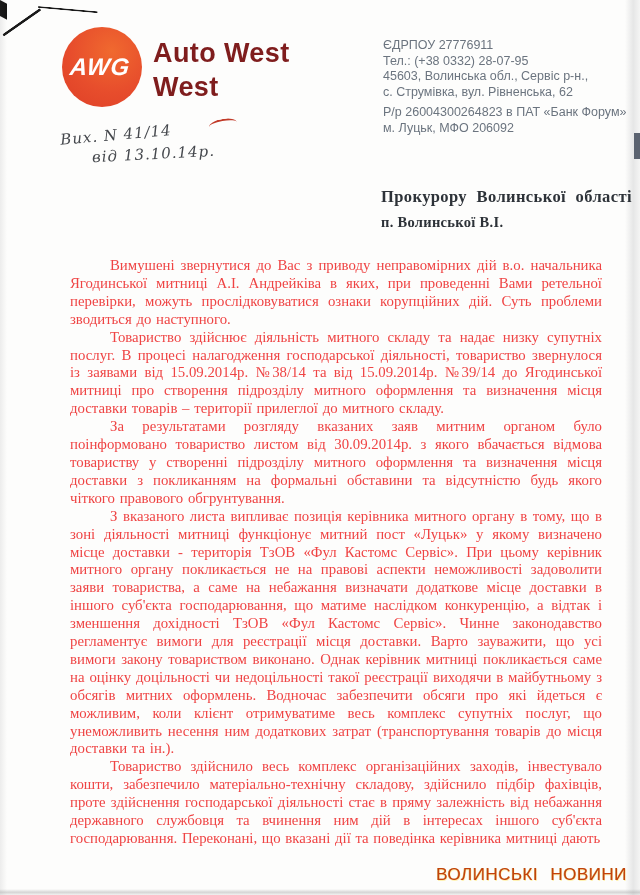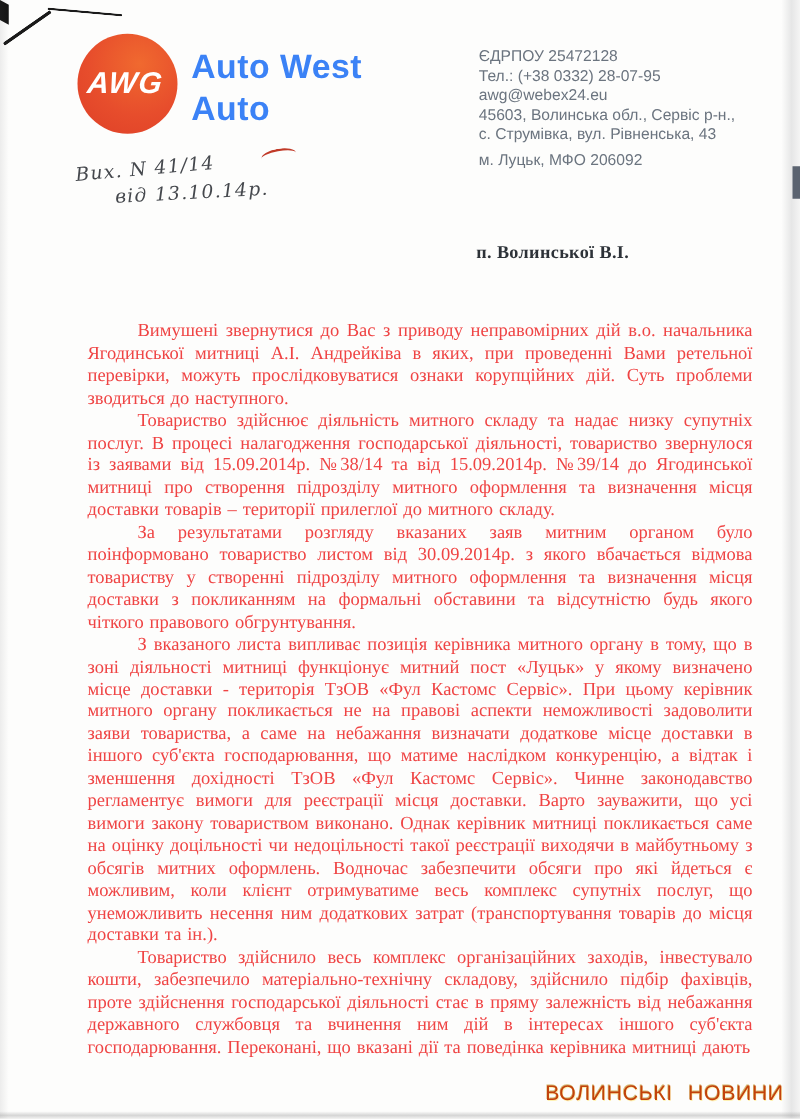--- a/index.html
+++ b/index.html
@@ -27,21 +27,21 @@
     background: radial-gradient(circle at 62% 30%, #f0692f 0%, #e74d2c 55%, #de3f27 100%);
     display: flex; align-items: center; justify-content: center;
   }
   .logo-abbr {
     color: #ffffff; font-weight: bold; font-style: italic;
     font-size: 24px; letter-spacing: 1px; transform: skewX(-6deg);
     padding-right: 4px;
   }
   .company-name {
     position: absolute; left: 153px; top: 36px;
-    font-size: 27px; font-weight: bold; color: #3b82f6;
+    font-size: 27px; font-weight: bold; color: #7f1d1d;
     line-height: 34px; letter-spacing: 0.4px;
   }
 
   .hand-note {
     position: absolute; left: 60px; top: 124px;
     font-family: "DejaVu Serif", serif; font-style: italic;
     color: #45484d; font-size: 15px;
   }
   .hand-line1 { transform: rotate(-5deg); letter-spacing: 1px; }
   .hand-line2 { transform: rotate(-3deg); margin-left: 32px; margin-top: 3px; letter-spacing: 1px; }
@@ -93,41 +93,42 @@
   <div class="edge-left"></div>
   <div class="edge-right"></div>
   <div class="edge-dark-patch"></div>
   <div class="edge-bottom"></div>
 
   <div class="logo-circle">
     <span class="logo-abbr">AWG</span>
   </div>
   <div class="company-name">
     <div>Auto West</div>
-    <div>Auto</div>
+    <div>West</div>
   </div>
 
   <div class="hand-note">
     <div class="hand-line1">Вих. N 41/14</div>
     <div class="hand-line2">від 13.10.14р.</div>
     <div class="red-mark"></div>
   </div>
 
   <div class="contact">
-    <div>ЄДРПОУ 25472128</div>
+    <div>ЄДРПОУ 27776911</div>
     <div>Тел.: (+38 0332) 28-07-95</div>
-    <div>awg@webex24.eu</div>
     <div>45603, Волинська обл., Сервіс р-н.,</div>
-    <div>с. Струмівка, вул. Рівненська, 43</div>
+    <div>с. Струмівка, вул. Рівненська, 62</div>
     <div class="bank">
+      <div>Р/р 26004300264823 в ПАТ «Банк Форум»</div>
       <div>м. Луцьк, МФО 206092</div>
     </div>
   </div>
 
   <div class="recipient">
+    <div class="recipient-line1">Прокурору Волинської області</div>
     <div class="recipient-line2">п. Волинської В.І.</div>
   </div>
 
   <div class="body-text">
     <p>Вимушені звернутися до Вас з приводу неправомірних дій в.о. начальника Ягодинської митниці А.І. Андрейківа в яких, при проведенні Вами ретельної перевірки, можуть прослідковуватися ознаки корупційних дій. Суть проблеми зводиться до наступного.</p>
     <p>Товариство здійснює діяльність митного складу та надає низку супутніх послуг. В процесі налагодження господарської діяльності, товариство звернулося із заявами від 15.09.2014р. №38/14 та від 15.09.2014р. №39/14 до Ягодинської митниці про створення підрозділу митного оформлення та визначення місця доставки товарів – території прилеглої до митного складу.</p>
     <p>За результатами розгляду вказаних заяв митним органом було поінформовано товариство листом від 30.09.2014р. з якого вбачається відмова товариству у створенні підрозділу митного оформлення та визначення місця доставки з покликанням на формальні обставини та відсутністю будь якого чіткого правового обгрунтування.</p>
     <p>З вказаного листа випливає позиція керівника митного органу в тому, що в зоні діяльності митниці функціонує митний пост «Луцьк» у якому визначено місце доставки - територія ТзОВ «Фул Кастомс Сервіс». При цьому керівник митного органу покликається не на правові аспекти неможливості задоволити заяви товариства, а саме на небажання визначати додаткове місце доставки в іншого суб'єкта господарювання, що матиме наслідком конкуренцію, а відтак і зменшення дохідності ТзОВ «Фул Кастомс Сервіс». Чинне законодавство регламентує вимоги для реєстрації місця доставки. Варто зауважити, що усі вимоги закону товариством виконано. Однак керівник митниці покликається саме на оцінку доцільності чи недоцільності такої реєстрації виходячи в майбутньому з обсягів митних оформлень. Водночас забезпечити обсяги про які йдеться є можливим, коли клієнт отримуватиме весь комплекс супутніх послуг, що унеможливить несення ним додаткових затрат (транспортування товарів до місця доставки та ін.).</p>
     <p>Товариство здійснило весь комплекс організаційних заходів, інвестувало кошти, забезпечило матеріально-технічну складову, здійснило підбір фахівців, проте здійснення господарської діяльності стає в пряму залежність від небажання державного службовця та вчинення ним дій в інтересах іншого суб'єкта господарювання. Переконані, що вказані дії та поведінка керівника митниці дають</p>
   </div>

